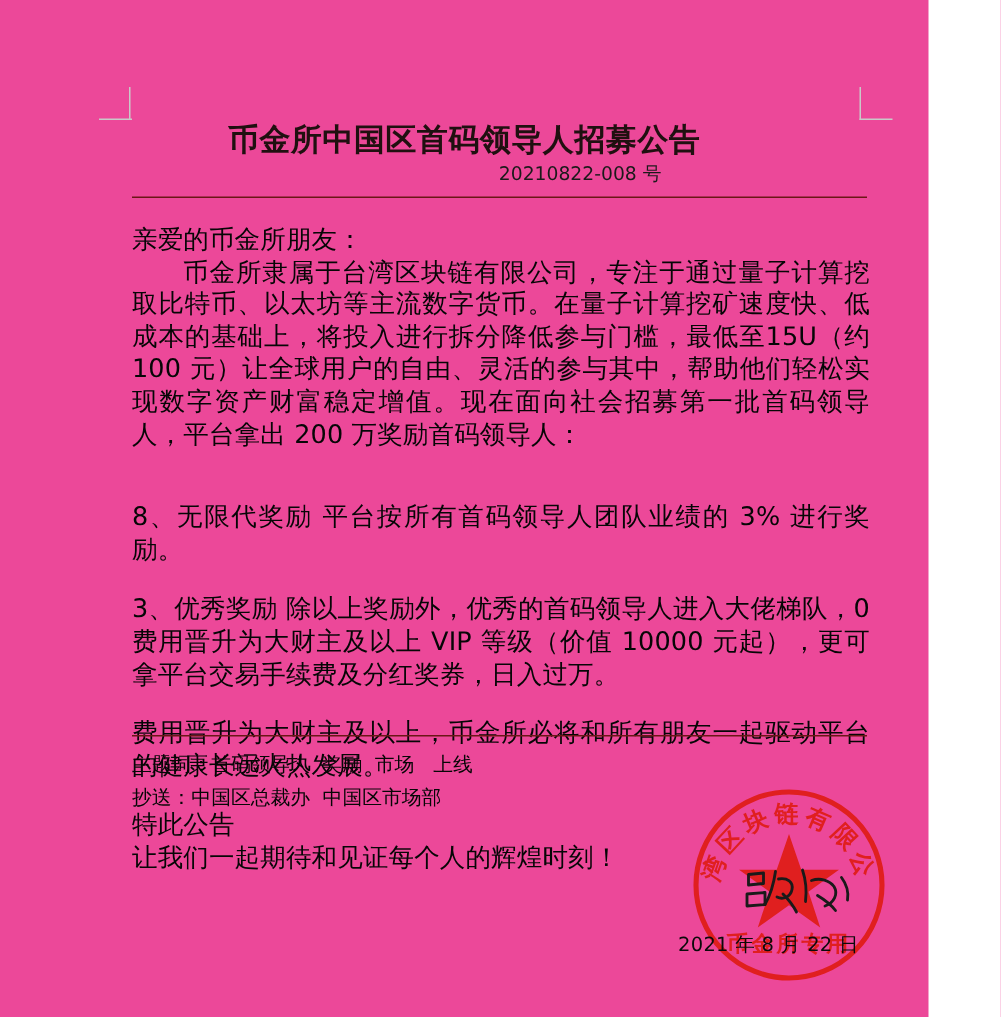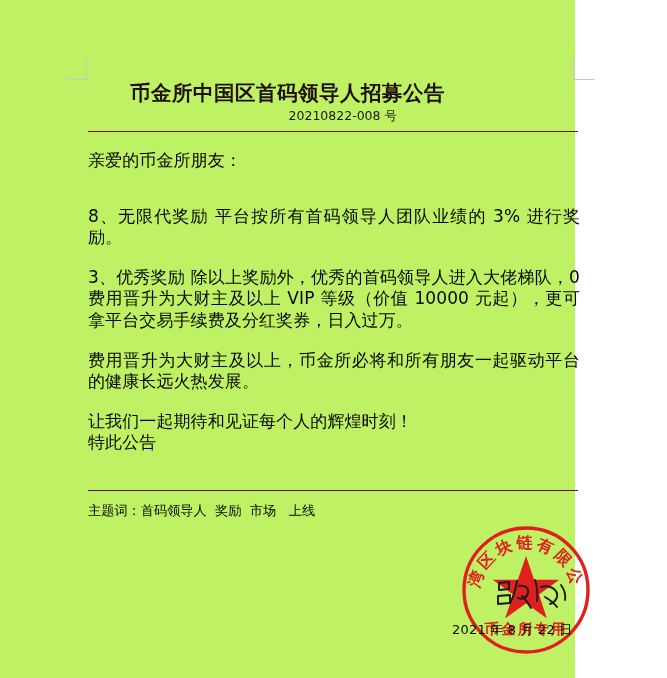--- a/index.html
+++ b/index.html
@@ -10,23 +10,23 @@
   body {
     width: 667px;
     height: 678px;
     overflow: hidden;
     font-family: "DejaVu Sans", "Liberation Sans", sans-serif;
     -webkit-font-smoothing: none;
   }
 
   .page {
     position: relative;
-    width: 575px;
+    width: 619px;
     height: 678px;
-    background: #bef264;
+    background: #ec4899;
   }
 
   
   .corner {
     position: absolute;
     width: 26px;
     height: 22px;
     pointer-events: none;
   }
   .corner i {
@@ -148,46 +148,48 @@
   <div class="doc-title">币金所中国区首码领导人招募公告</div>
 
   <div class="doc-number">20210822-008 号</div>
 
   <div class="rule top"></div>
 
   <div class="body-area">
 
     <p class="para">亲爱的币金所朋友：</p>
 
+    <p class="para indent">币金所隶属于台湾区块链有限公司，专注于通过量子计算挖取比特币、以太坊等主流数字货币。在量子计算挖矿速度快、低成本的基础上，将投入进行拆分降低参与门槛，最低至15U（约 100 元）让全球用户的自由、灵活的参与其中，帮助他们轻松实现数字资产财富稳定增值。现在面向社会招募第一批首码领导人，平台拿出 200 万奖励首码领导人：</p>
 
     <div class="gap-md"></div>
 
 
     <div class="gap-lg"></div>
 
     <p class="para">8、无限代奖励  平台按所有首码领导人团队业绩的 3% 进行奖励。</p>
 
     <div class="gap-lg"></div>
 
     <p class="para">3、优秀奖励    除以上奖励外，优秀的首码领导人进入大佬梯队，0 费用晋升为大财主及以上 VIP 等级（价值 10000 元起），更可拿平台交易手续费及分红奖券，日入过万。</p>
 
     <div class="gap-lg"></div>
 
     <p class="para">费用晋升为大财主及以上，币金所必将和所有朋友一起驱动平台的健康长远火热发展。</p>
 
     <div class="gap-lg"></div>
 
+    <p class="para">特此公告</p>
     <p class="para">让我们一起期待和见证每个人的辉煌时刻！</p>
-    <p class="para">特此公告</p>
   </div>
 
   <div class="rule bottom"></div>
 
   <div class="footer-lines">
     <div class="footer-line">主题词：首码领导人  奖励  市场   上线</div>
+    <div class="footer-line">抄送：中国区总裁办  中国区市场部</div>
   </div>
 
   <div class="seal-wrap">
     <svg width="134" height="134" viewBox="0 0 134 134" xmlns="http://www.w3.org/2000/svg">
       <defs>
         <path id="arcpath" d="M 20,72 A 47,47 0 0 1 114,72"></path>
       </defs>
 
       <circle cx="67" cy="67" r="62" fill="none" stroke="#e01f1f" stroke-width="3.4"></circle>
 

